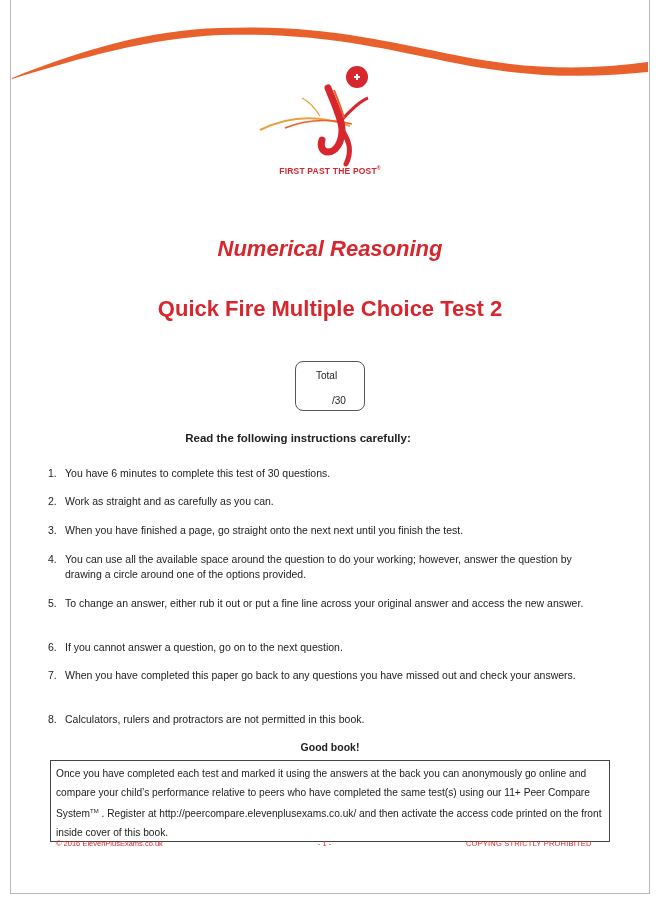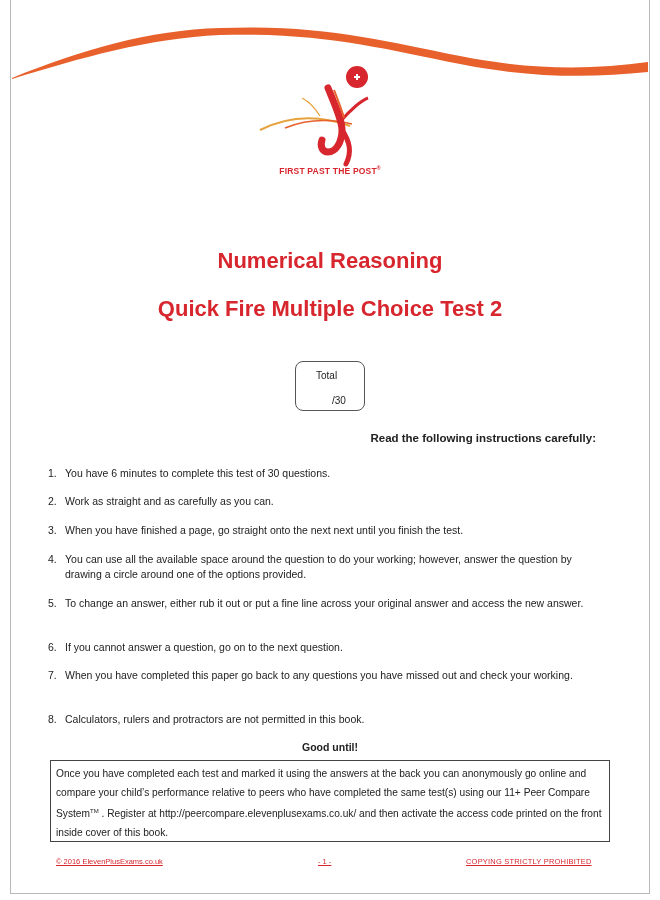--- a/index.html
+++ b/index.html
@@ -13,47 +13,47 @@
     .logo { position: absolute; left: 250px; top: 60px; width: 160px; height: 110px; }
     .brand {
       position: absolute; left: 0; width: 660px; top: 165px; text-align: center;
       font-size: 8.5px; font-weight: bold; color: #d7262d; letter-spacing: 0.2px;
     }
     .brand sup { font-size: 5px; }
     .title {
       position: absolute; left: 0; width: 660px; text-align: center;
       color: #d7262d; font-weight: bold; font-size: 22px;
     }
-    .title.t1 { top: 248px; }
+    .title.t1 { top: 236px; font-style: italic; }
     .title.t2 { top: 296px; }
     .total-box {
       position: absolute; left: 295px; top: 361px; width: 68px; height: 48px;
       border: 1px solid #555; border-radius: 8px;
     }
     .total-label { position: absolute; left: 20px; top: 8px; font-size: 10px; color: #222; text-align: center; }
     .total-value { position: absolute; left: 36px; top: 33px; font-size: 10px; color: #222; }
     .instr-heading {
-      position: absolute; left: 0; width: 596px; top: 432px; text-align: right;
+      position: absolute; left: 0; width: 596px; top: 432px; text-align: center;
       font-size: 11.5px; font-weight: bold; color: #222;
     }
     .list { position: absolute; left: 48px; top: 466px; width: 560px; margin: 0; padding: 0; list-style: none; }
     .item { position: absolute; left: 0; width: 560px; font-size: 10.5px; color: #222; line-height: 15px; }
     .item .num { position: absolute; left: 0; top: 0; }
     .item .txt { position: absolute; left: 17px; top: 0; width: 540px; }
     .good-luck {
       position: absolute; left: 0; width: 660px; top: 741px; text-align: center;
       font-size: 10.5px; font-weight: bold; color: #222;
     }
     .notice {
       position: absolute; left: 50px; top: 760px; width: 560px; height: 82px;
       border: 1px solid #444; box-sizing: border-box; padding: 4px 5px;
       font-size: 10.2px; color: #222; line-height: 18.5px;
     }
     .notice sup { font-size: 6px; }
-    .footer { position: absolute; top: 857px; font-size: 7.5px; color: #d7262d; text-decoration: underline; }
+    .footer { position: absolute; top: 839px; font-size: 7.5px; color: #d7262d; }
     .footer.left { left: 56px; }
     .footer.center { left: 318px; color: #d7262d; }
     .footer.right { left: 466px; letter-spacing: 0.2px; }
   </style>
 </head>
 <body>
 
 <div class="page"></div>
 
 <svg class="wave" viewBox="0 0 660 120" xmlns="http://www.w3.org/2000/svg">
@@ -104,27 +104,27 @@
   <div class="item" style="top:130px">
     <span class="num">5.</span>
     <span class="txt">To change an answer, either rub it out or put a fine line across your original answer and access the new answer.</span>
   </div>
   <div class="item" style="top:174px">
     <span class="num">6.</span>
     <span class="txt">If you cannot answer a question, go on to the next question.</span>
   </div>
   <div class="item" style="top:202px">
     <span class="num">7.</span>
-    <span class="txt">When you have completed this paper go back to any questions you have missed out and check your working.</span>
+    <span class="txt">When you have completed this paper go back to any questions you have missed out and check your answers.</span>
   </div>
   <div class="item" style="top:246px">
     <span class="num">8.</span>
     <span class="txt">Calculators, rulers and protractors are not permitted in this book.</span>
   </div>
 </div>
 
-<div class="good-luck">Good until!</div>
+<div class="good-luck">Good book!</div>
 
 <div class="notice"><span>Once you have completed each test and marked it using the answers at the back you can anonymously go online and compare your child’s performance relative to peers who have completed the same test(s) using our 11+ Peer Compare System</span><sup>TM</sup><span> .  Register at  http://peercompare.elevenplusexams.co.uk/  and then activate the access code printed on the front inside cover of this book.</span></div>
 
 <div class="footer left">© 2016 ElevenPlusExams.co.uk</div>
 <div class="footer center">- 1 -</div>
 <div class="footer right">COPYING STRICTLY PROHIBITED</div>
 
 </body></html>

